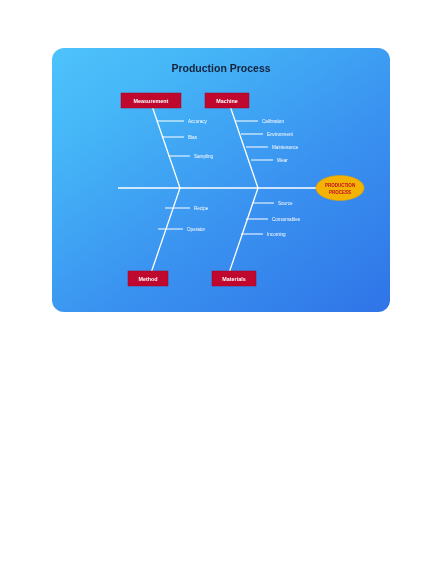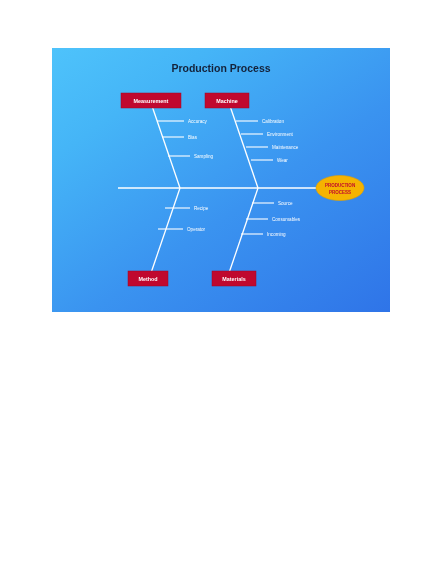--- a/index.html
+++ b/index.html
@@ -22,20 +22,21 @@
     background: #ffffff;
   }
   #diagram-canvas {
     position: absolute;
     left: 52px;
     top: 48px;
     width: 338px;
     height: 264px;
     background: linear-gradient(145deg, #4ec3fb 0%, #45b5f7 22%, #3a93f0 58%, #2f74e8 100%);
     overflow: hidden;
+    border-radius: 12px;
   }
   #fishbone-svg {
     position: absolute;
     left: 0; top: 0;
     width: 338px;
     height: 264px;
     display: block;
   }
   .diagram-title {
     font-size: 10.5px;

